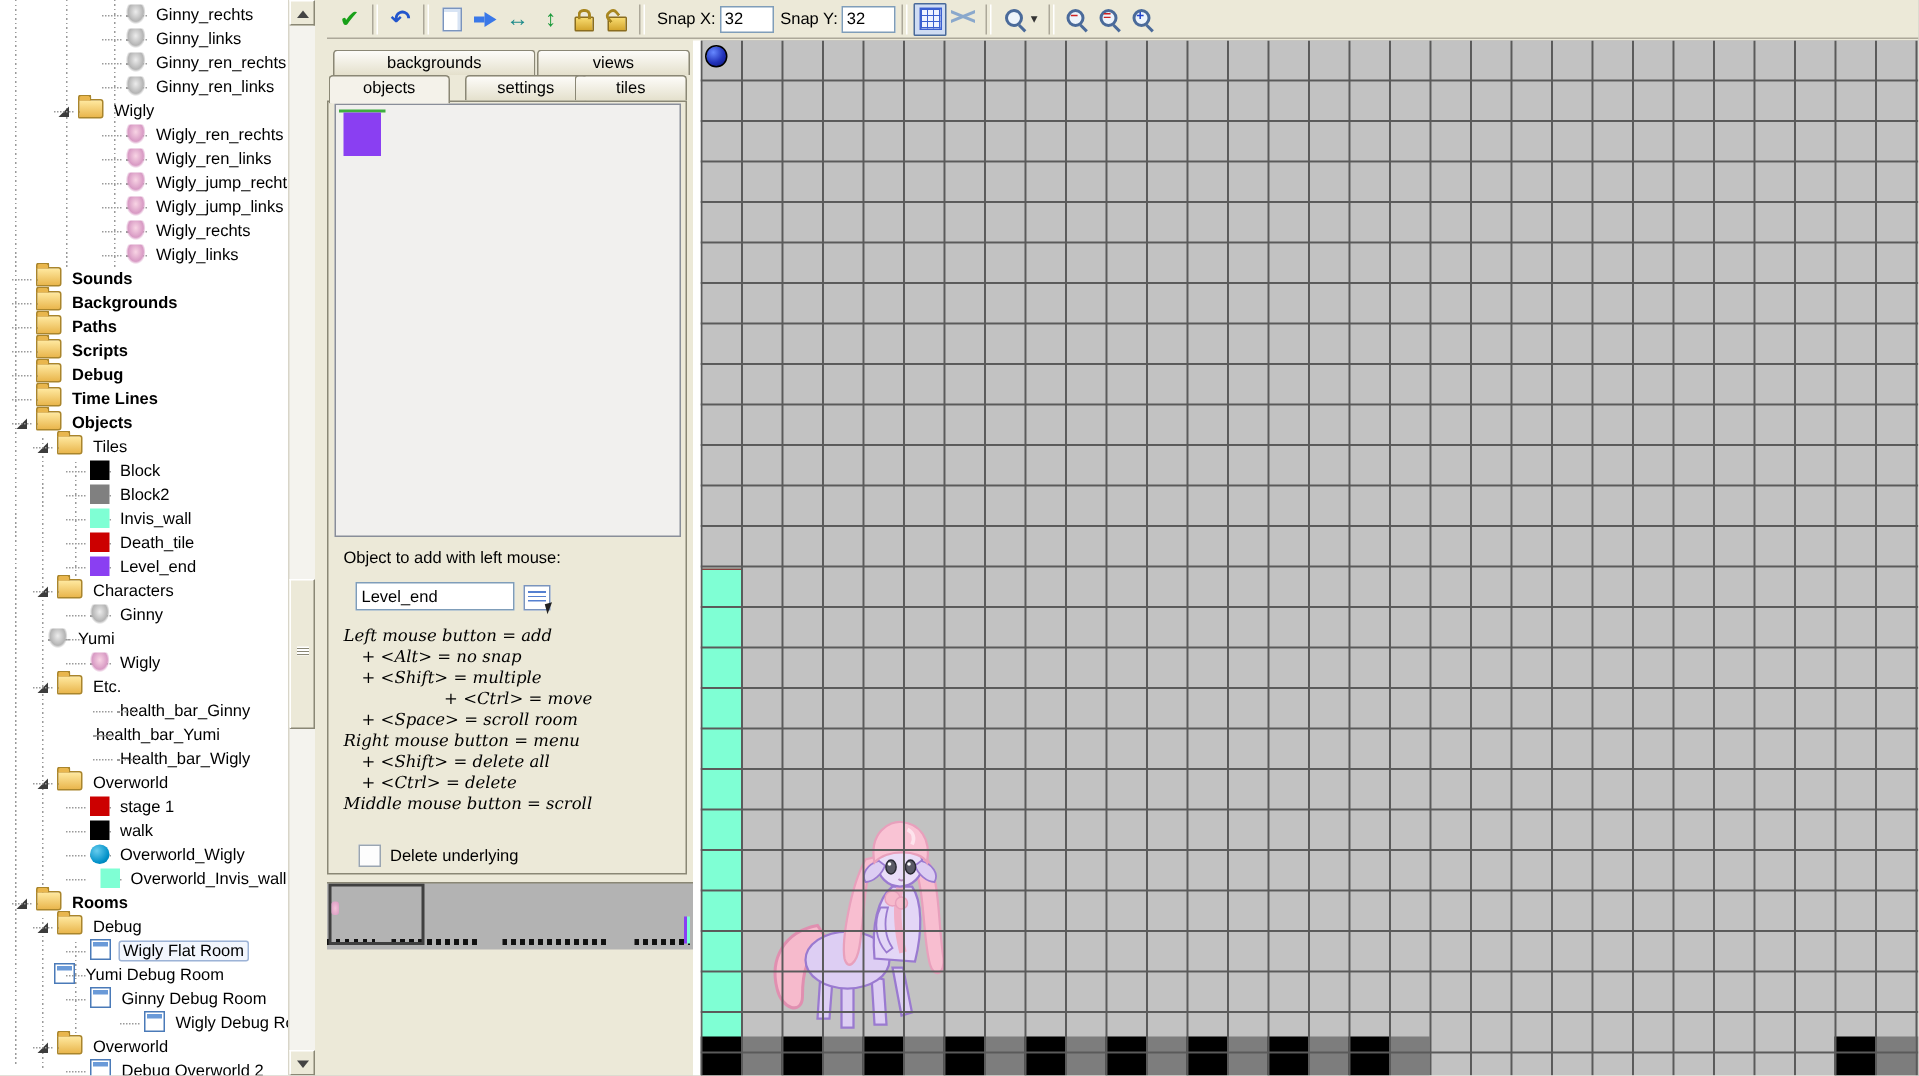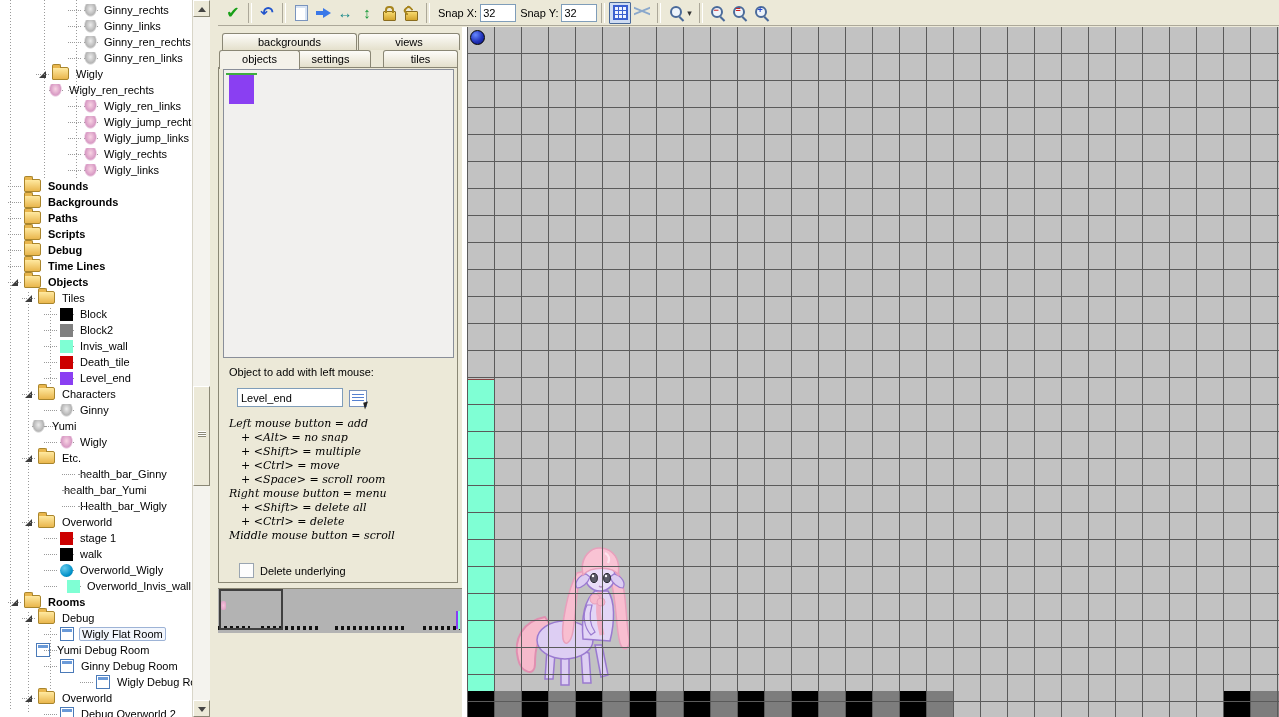--- a/index.html
+++ b/index.html
@@ -118,21 +118,21 @@
   <div class="vdots" style="left:28px;top:292px;height:306px;"></div>
   <div class="vdots" style="left:28px;top:612px;height:100px;"></div>
   <div class="vdots" style="left:50px;top:308px;height:78px;"></div>
   <div class="vdots" style="left:50px;top:628px;height:62px;"></div>
   <div id="tree-items">
       <div class="trow" style="padding-left: 84px; --p: 84px; position: relative;"><span class="ico ico-sprite-gray"></span><span class="lbl">Ginny_rechts</span><span style="position: absolute; top: 8px; left: 68px; width: 13px; border-top: 1px dotted rgb(154, 154, 154);"></span></div>
       <div class="trow" style="padding-left: 84px; --p: 84px; position: relative;"><span class="ico ico-sprite-gray"></span><span class="lbl">Ginny_links</span><span style="position: absolute; top: 8px; left: 68px; width: 13px; border-top: 1px dotted rgb(154, 154, 154);"></span></div>
       <div class="trow" style="padding-left: 84px; --p: 84px; position: relative;"><span class="ico ico-sprite-gray"></span><span class="lbl">Ginny_ren_rechts</span><span style="position: absolute; top: 8px; left: 68px; width: 13px; border-top: 1px dotted rgb(154, 154, 154);"></span></div>
       <div class="trow" style="padding-left: 84px; --p: 84px; position: relative;"><span class="ico ico-sprite-gray"></span><span class="lbl">Ginny_ren_links</span><span style="position: absolute; top: 8px; left: 68px; width: 13px; border-top: 1px dotted rgb(154, 154, 154);"></span></div>
       <div class="trow" style="padding-left: 52px; --p: 52px; position: relative;"><span class="exp" style="left: 39px;"></span><span class="ico ico-folder"></span><span class="lbl">Wigly</span><span style="position: absolute; top: 8px; left: 36px; width: 13px; border-top: 1px dotted rgb(154, 154, 154);"></span></div>
-      <div class="trow" style="padding-left: 49px; --p: 84px; position: relative;"><span class="ico ico-sprite-pink"></span><span class="lbl">Wigly_ren_rechts</span><span style="position: absolute; top: 8px; left: 68px; width: 13px; border-top: 1px dotted rgb(154, 154, 154);"></span></div>
+      <div class="trow" style="padding-left: 84px; --p: 84px; position: relative;"><span class="ico ico-sprite-pink"></span><span class="lbl">Wigly_ren_rechts</span><span style="position: absolute; top: 8px; left: 68px; width: 13px; border-top: 1px dotted rgb(154, 154, 154);"></span></div>
       <div class="trow" style="padding-left: 84px; --p: 84px; position: relative;"><span class="ico ico-sprite-pink"></span><span class="lbl">Wigly_ren_links</span><span style="position: absolute; top: 8px; left: 68px; width: 13px; border-top: 1px dotted rgb(154, 154, 154);"></span></div>
       <div class="trow" style="padding-left: 84px; --p: 84px; position: relative;"><span class="ico ico-sprite-pink"></span><span class="lbl">Wigly_jump_rechts</span><span style="position: absolute; top: 8px; left: 68px; width: 13px; border-top: 1px dotted rgb(154, 154, 154);"></span></div>
       <div class="trow" style="padding-left: 84px; --p: 84px; position: relative;"><span class="ico ico-sprite-pink"></span><span class="lbl">Wigly_jump_links</span><span style="position: absolute; top: 8px; left: 68px; width: 13px; border-top: 1px dotted rgb(154, 154, 154);"></span></div>
       <div class="trow" style="padding-left: 84px; --p: 84px; position: relative;"><span class="ico ico-sprite-pink"></span><span class="lbl">Wigly_rechts</span><span style="position: absolute; top: 8px; left: 68px; width: 13px; border-top: 1px dotted rgb(154, 154, 154);"></span></div>
       <div class="trow" style="padding-left: 84px; --p: 84px; position: relative;"><span class="ico ico-sprite-pink"></span><span class="lbl">Wigly_links</span><span style="position: absolute; top: 8px; left: 68px; width: 13px; border-top: 1px dotted rgb(154, 154, 154);"></span></div>
       <div class="trow bold" style="padding-left: 24px; --p: 24px; position: relative;"><span class="ico ico-folder"></span><span class="lbl">Sounds</span><span style="position: absolute; top: 8px; left: 8px; width: 13px; border-top: 1px dotted rgb(154, 154, 154);"></span></div>
       <div class="trow bold" style="padding-left: 24px; --p: 24px; position: relative;"><span class="ico ico-folder"></span><span class="lbl">Backgrounds</span><span style="position: absolute; top: 8px; left: 8px; width: 13px; border-top: 1px dotted rgb(154, 154, 154);"></span></div>
       <div class="trow bold" style="padding-left: 24px; --p: 24px; position: relative;"><span class="ico ico-folder"></span><span class="lbl">Paths</span><span style="position: absolute; top: 8px; left: 8px; width: 13px; border-top: 1px dotted rgb(154, 154, 154);"></span></div>
       <div class="trow bold" style="padding-left: 24px; --p: 24px; position: relative;"><span class="ico ico-folder"></span><span class="lbl">Scripts</span><span style="position: absolute; top: 8px; left: 8px; width: 13px; border-top: 1px dotted rgb(154, 154, 154);"></span></div>
       <div class="trow bold" style="padding-left: 24px; --p: 24px; position: relative;"><span class="ico ico-folder"></span><span class="lbl">Debug</span><span style="position: absolute; top: 8px; left: 8px; width: 13px; border-top: 1px dotted rgb(154, 154, 154);"></span></div>
@@ -240,36 +240,36 @@
       <span class="mag">
         <span class="sign blue">+</span>
       </span>
     </div>
 </div>
 
 <div id="middle-panel">
   <div class="tab" style="left:4px;top:6px;width:135px;">backgrounds</div>
   <div class="tab" style="left:140px;top:6px;width:102px;">views</div>
   <div class="tab active" style="left:1px;top:23px;width:81px;">objects</div>
-  <div class="tab" style="left:72px;top:23px;width:81px;">settings</div>
+  <div class="tab" style="left:92px;top:23px;width:81px;">settings</div>
   <div class="tab" style="left:165px;top:23px;width:75px;">tiles</div>
 
   <div id="objects-page">
     <div id="object-preview-panel">
       <div id="preview-green-line"></div>
       <div id="preview-object-swatch" style="background: rgb(138, 63, 242);"></div>
     </div>
     <div id="object-add-label">Object to add with left mouse:</div>
     <input id="object-name-input" value="Level_end" style="">
     <div id="object-picker-btn"></div>
     <div id="instructions">
         <div class="instr-line" style="padding-left: 0px;">Left mouse button = add</div>
         <div class="instr-line" style="padding-left: 12px;">+ &lt;Alt&gt; = no snap</div>
         <div class="instr-line" style="padding-left: 12px;">+ &lt;Shift&gt; = multiple</div>
-        <div class="instr-line" style="padding-left: 12px;">+ &lt;Ctrl&gt; = move</div>
+        <div class="instr-line" style="padding-left: 12px; text-align: right;">+ &lt;Ctrl&gt; = move</div>
         <div class="instr-line" style="padding-left: 12px;">+ &lt;Space&gt; = scroll room</div>
         <div class="instr-line" style="padding-left: 0px;">Right mouse button = menu</div>
         <div class="instr-line" style="padding-left: 12px;">+ &lt;Shift&gt; = delete all</div>
         <div class="instr-line" style="padding-left: 12px;">+ &lt;Ctrl&gt; = delete</div>
         <div class="instr-line" style="padding-left: 0px;">Middle mouse button = scroll</div>
       </div>
     <div id="delete-underlying-row">
       <div id="delete-underlying-checkbox"></div>
       <span>Delete underlying</span>
     </div>

